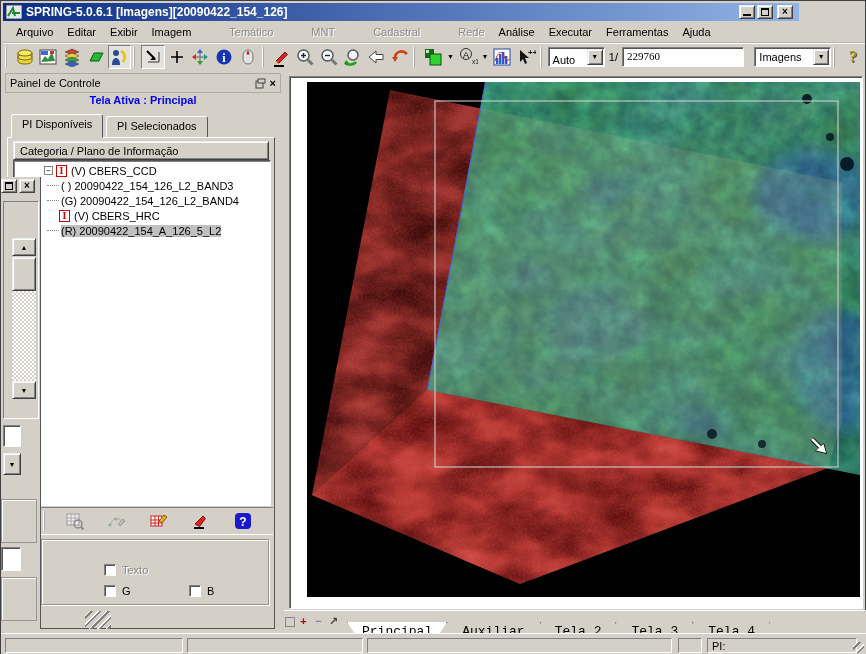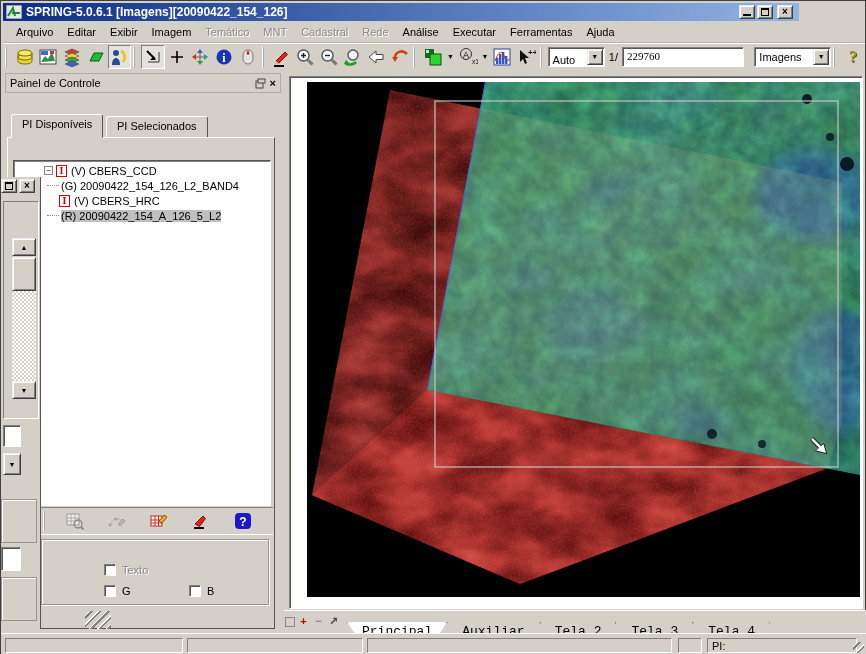--- a/index.html
+++ b/index.html
@@ -17,21 +17,21 @@
   .sunken-l{border:1px solid;border-color:#808080 #fff #fff #808080;}
   
   .titlebar{left:2px;top:2px;width:796px;height:18px;display:flex;align-items:center;
     background:linear-gradient(90deg,var(--title-a),var(--title-b));padding-left:3px;}
   .title-text{color:#fff;font-weight:bold;font-size:12px;margin-left:4px;letter-spacing:0;}
   .capbtn{width:16px;height:14px;display:flex;align-items:center;justify-content:center;
     font-size:10px;font-weight:bold;color:#000;line-height:1;}
   
   .menubar{left:2px;top:20px;width:862px;height:22px;display:flex;align-items:center;background:var(--ui-gray);padding-left:6px;border-bottom:1px solid #b8b4ac;}
   .menu-item{padding:19px 7px;cursor:default;text-align:right;}
-  .menu-item.disabled{color:#8b8b8b;text-shadow:1px 1px 0 #fff;}
+  .menu-item.disabled{color:#8b8b8b;text-shadow:1px 1px 0 #fff;margin-left:24px;}
   
   .toolbar{left:2px;top:42px;width:862px;height:26px;display:flex;align-items:center;background:var(--ui-gray);border-top:1px solid #fff;}
   .tsep{width:6px;height:20px;margin:0 2px;border-left:2px ridge #fff;}
   .tbtn{width:24px;height:24px;display:flex;align-items:center;justify-content:center;}
   .tbtn.checked{background:#e4e2dc;border:1px solid;border-color:#808080 #fff #fff #808080;}
   .drop{width:11px;height:22px;display:flex;align-items:center;justify-content:center;font-size:7px;color:#000;}
   .combo{height:20px;background:#fff;border:1px solid;border-color:#808080 #fff #fff #808080;box-shadow:inset 1px 1px 0 #555;display:flex;align-items:center;}
   .combo .val{flex:1;padding:0 4px;}
   .combo .cbtn{width:16px;height:16px;margin:1px;display:flex;align-items:center;justify-content:center;font-size:7px;}
   .tfield{height:20px;background:#fff;border:1px solid;border-color:#808080 #fff #fff #808080;box-shadow:inset 1px 1px 0 #555;padding:2px 4px;font-size:11px;font-family:Liberation Serif, serif;}
@@ -276,31 +276,39 @@
   <div class="abs panel-hdr">
     <span>Painel de Controle</span>
     <span style="margin-left:auto;display:flex;gap:4px;">
       <svg width="11" height="11" viewBox="0 0 11 11">
           <rect x="1" y="3" width="7" height="7" fill="none" stroke="#444"></rect>
           <rect x="3" y="1" width="7" height="4" fill="#d4d0c8" stroke="#444"></rect>
         </svg>
       <span style="font-weight:bold;font-size:11px;line-height:11px;">×</span>
     </span>
   </div>
+  <div class="abs tela">Tela Ativa : Principal</div>
 
   <div class="abs tab" style="left:10px;top:113px;height:24px;z-index:2;border-bottom:1px solid #d4d0c8;"><span>PI Disponíveis</span></div>
   <div class="abs tab" style="left:105px;top:115px;"><span>PI Selecionados</span></div>
 
   <div class="abs pane"></div>
+  <div class="abs cathdr raised2">
+      <span>Categoria / Plano de Informação</span>
+    </div>
 
   <div class="abs listbox">
     <div class="trow" style="margin-top:2px;">
       <span class="texp">−</span>
       <span class="tico">I</span>
       <span><span>(V)</span>&nbsp;<span>CBERS_CCD</span></span>
+    </div>
+    <div class="trow">
+      <span class="tdots"></span>
+      <span><span>( )</span>&nbsp;<span>20090422_154_126_L2_BAND3</span></span>
     </div>
     <div class="trow">
       <span class="tdots"></span>
       <span><span>(G)</span>&nbsp;<span>20090422_154_126_L2_BAND4</span></span>
     </div>
     <div class="trow">
       <span class="tico" style="margin-left:45px;">I</span>
       <span><span>(V)</span>&nbsp;<span>CBERS_HRC</span></span>
     </div>
     <div class="trow">

